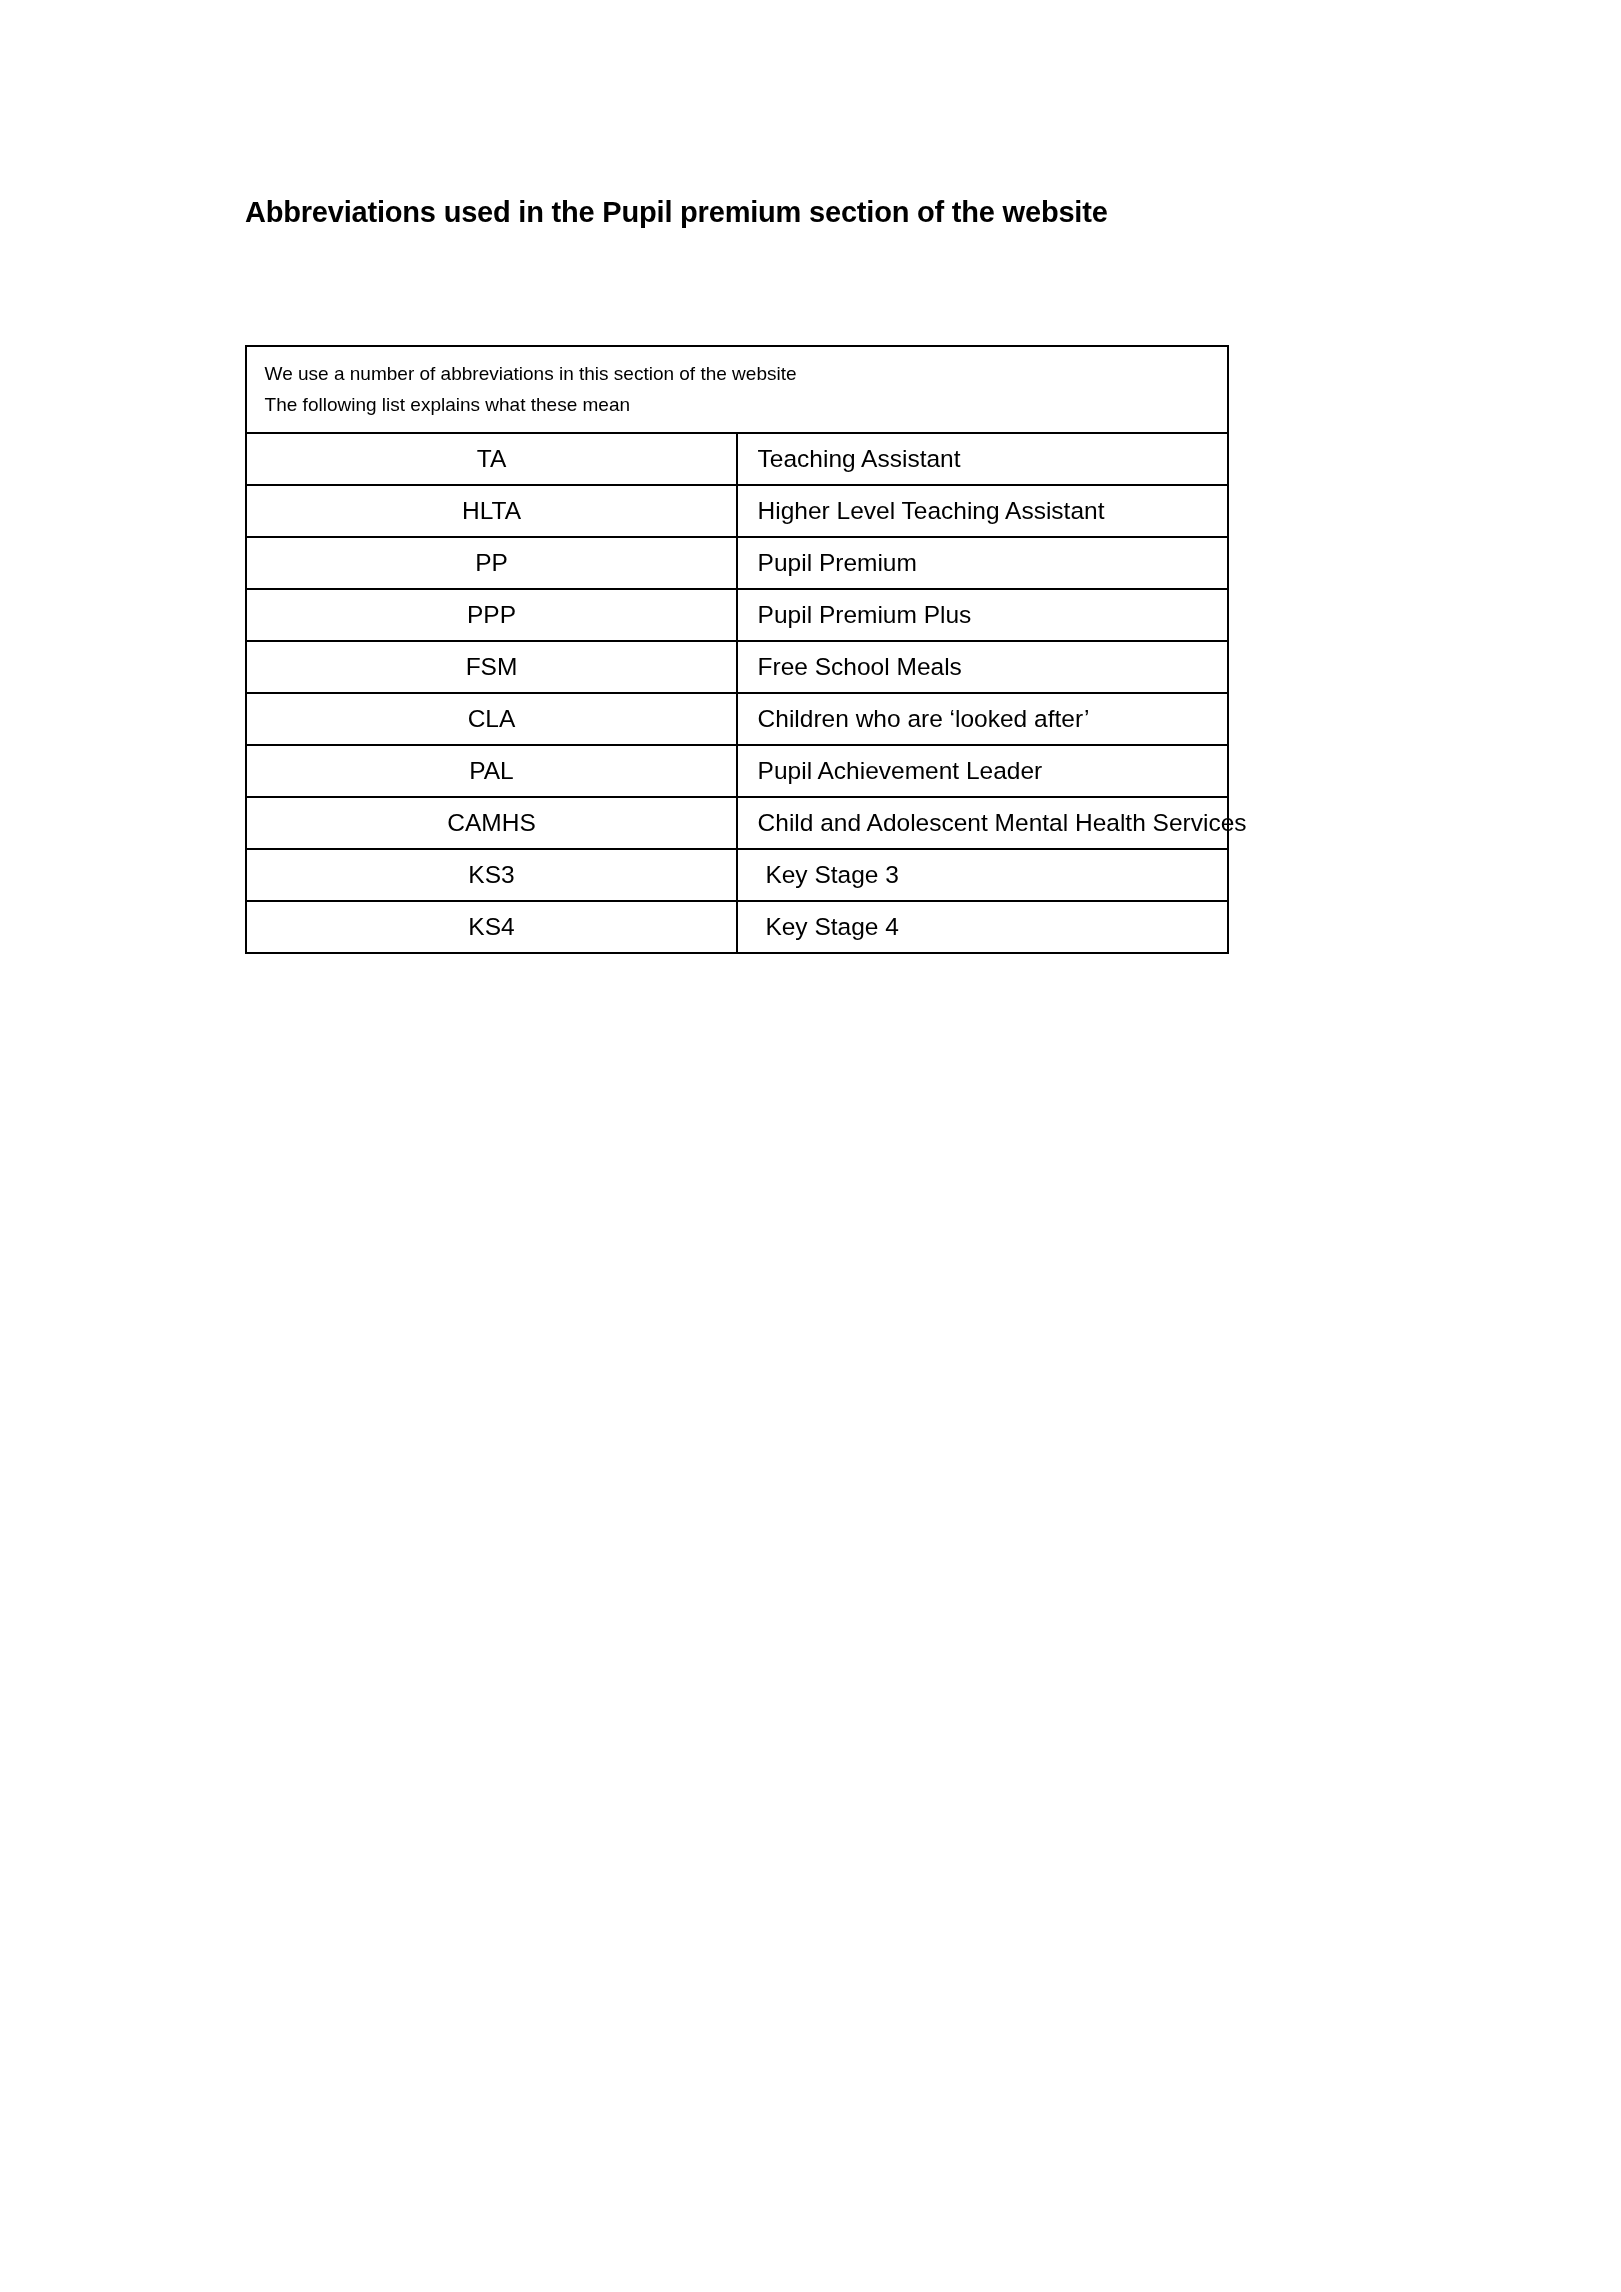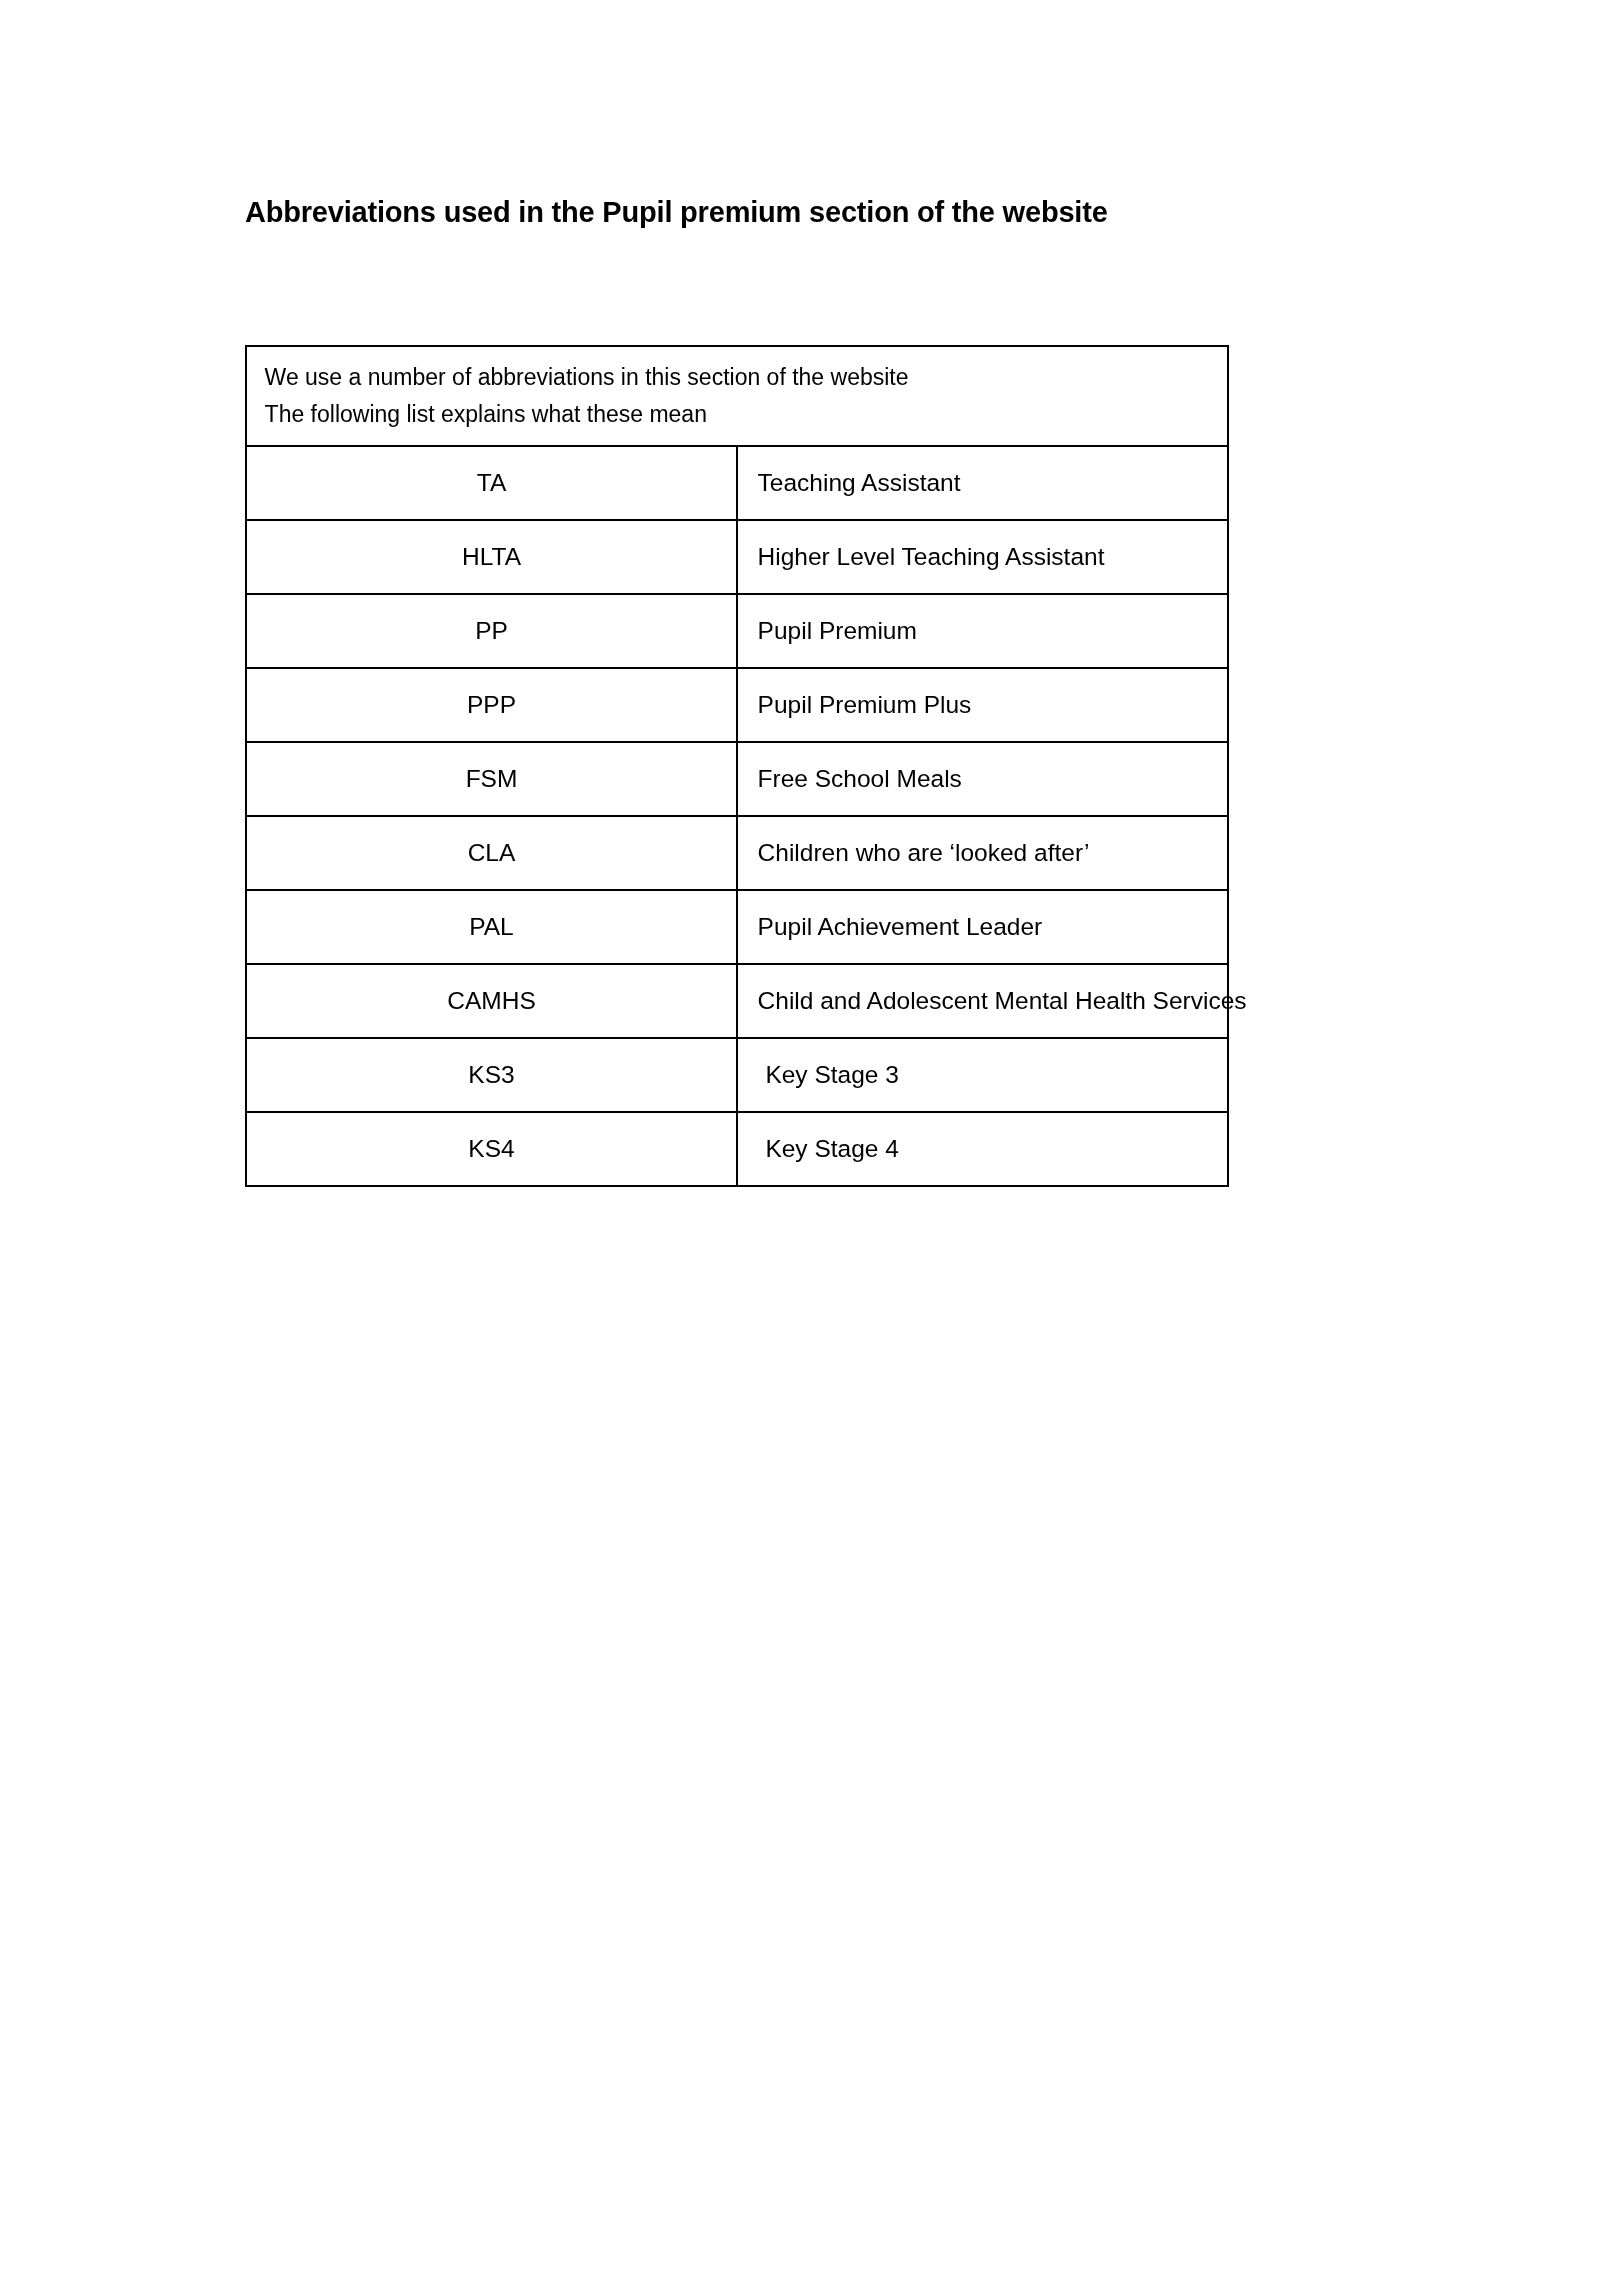--- a/index.html
+++ b/index.html
@@ -32,30 +32,30 @@
   .abbr-table {
     position: absolute;
     left: 245px;
     top: 345px;
     width: 984px;
     border-collapse: collapse;
     table-layout: fixed;
   }
   .abbr-table td {
     border: 2px solid #000000;
-    padding: 12px;
+    padding: 1px;
     vertical-align: middle;
     font-size: 24.5px;
     font-weight: 400;
     color: #000000;
   }
   td.intro-cell {
     padding: 11.8px 0 11.8px 17.6px;
     line-height: 1.62;
-    font-size: 23px;
+    font-size: 19px;
   }
   td.intro-cell .intro-line {
     display: block;
     white-space: nowrap;
   }
   td.abbr-cell {
     width: 308px;
     height: 48px;
     text-align: center;
     white-space: nowrap;

